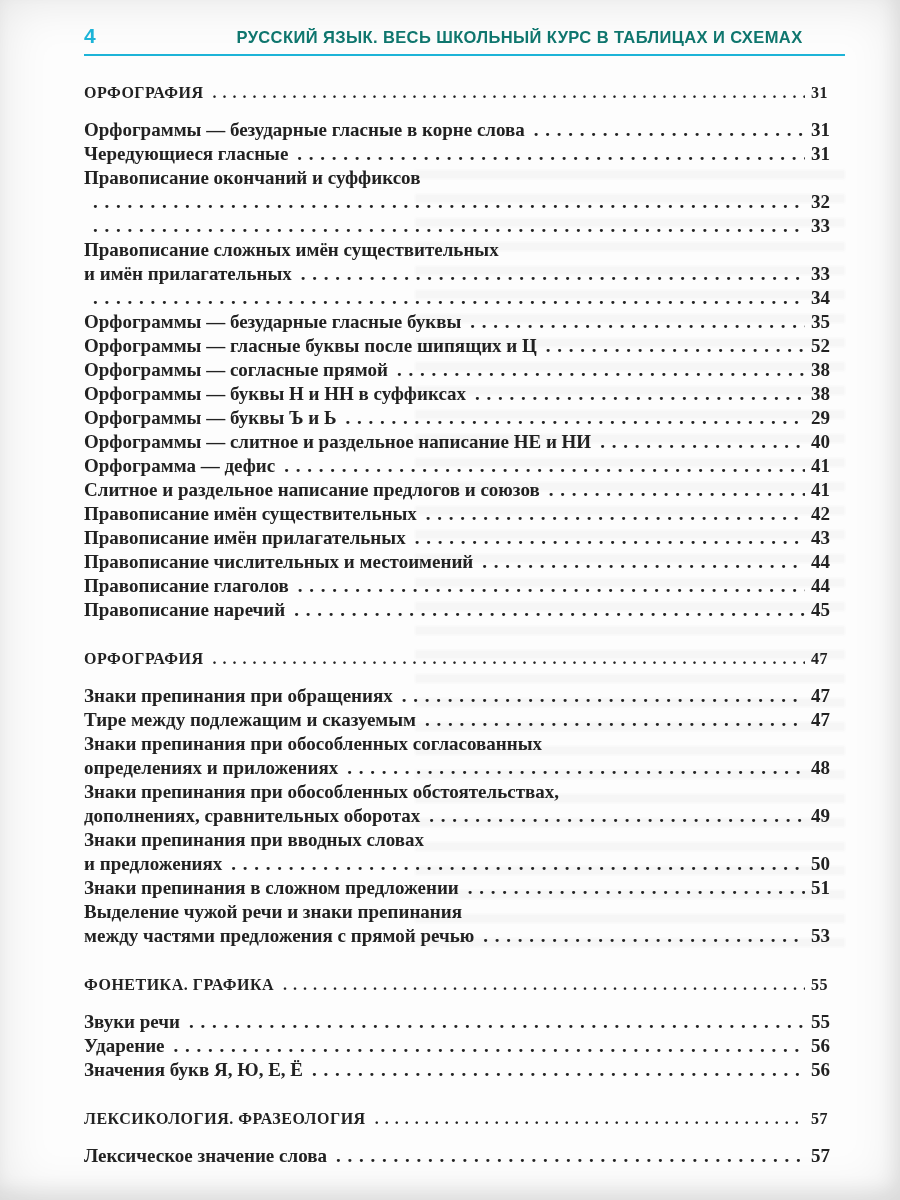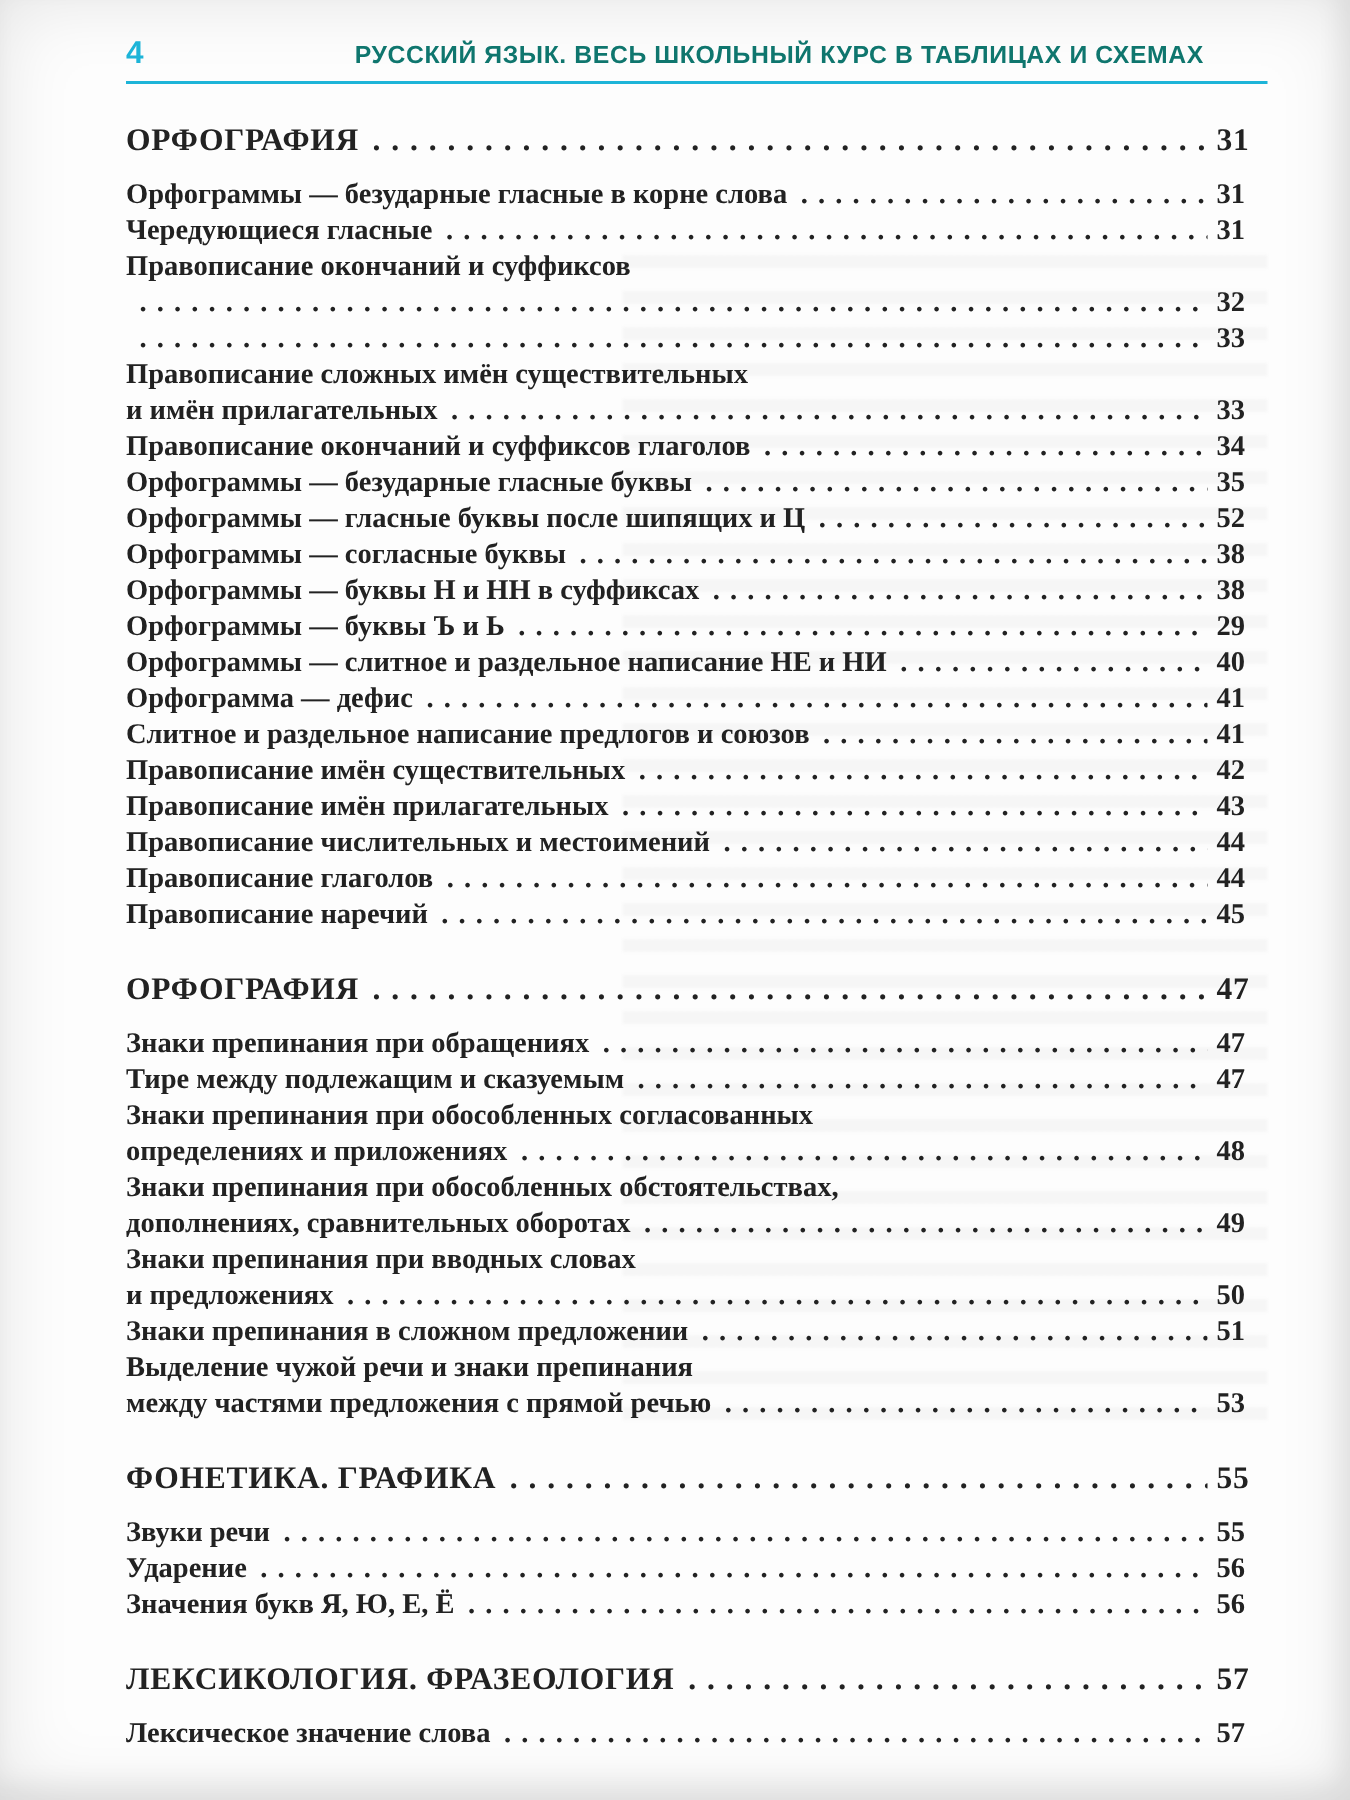--- a/index.html
+++ b/index.html
@@ -67,21 +67,21 @@
     font-weight: bold;
     line-height: 24px;
   }
   .toc-section { margin-top: 0; }
   .toc-section + .toc-section { margin-top: 24px; }
   .toc-row {
     display: flex;
     align-items: baseline;
   }
   .toc-row.heading {
-    font-size: 21px;
+    font-size: 16px;
     line-height: 26px;
     letter-spacing: 0.5px;
     margin-bottom: 12px;
     font-family: Liberation Serif, serif;
   }
   .toc-text { white-space: nowrap; }
   .leader {
     flex: 1 1 auto;
     overflow: hidden;
     white-space: nowrap;
@@ -141,36 +141,35 @@
           </div>
           <div class="toc-row">
             <span class="toc-text">Правописание сложных имён существительных</span>
           </div>
           <div class="toc-row">
             <span class="toc-text">и имён прилагательных</span>
             <span class="leader"></span>
             <span class="toc-page">33</span>
           </div>
           <div class="toc-row">
-            <span class="toc-text">Правописание окончаний и суффиксов глаголов</span>
             <span class="leader"></span>
             <span class="toc-page">34</span>
           </div>
           <div class="toc-row">
             <span class="toc-text">Орфограммы — безударные гласные буквы</span>
             <span class="leader"></span>
             <span class="toc-page">35</span>
           </div>
           <div class="toc-row">
             <span class="toc-text">Орфограммы — гласные буквы после шипящих и Ц</span>
             <span class="leader"></span>
             <span class="toc-page">52</span>
           </div>
           <div class="toc-row">
-            <span class="toc-text">Орфограммы — согласные буквы</span>
+            <span class="toc-text">Орфограммы — согласные прямой</span>
             <span class="leader"></span>
             <span class="toc-page">38</span>
           </div>
           <div class="toc-row">
             <span class="toc-text">Орфограммы — буквы Н и НН в суффиксах</span>
             <span class="leader"></span>
             <span class="toc-page">38</span>
           </div>
           <div class="toc-row">
             <span class="toc-text">Орфограммы — буквы Ъ и Ь</span>

